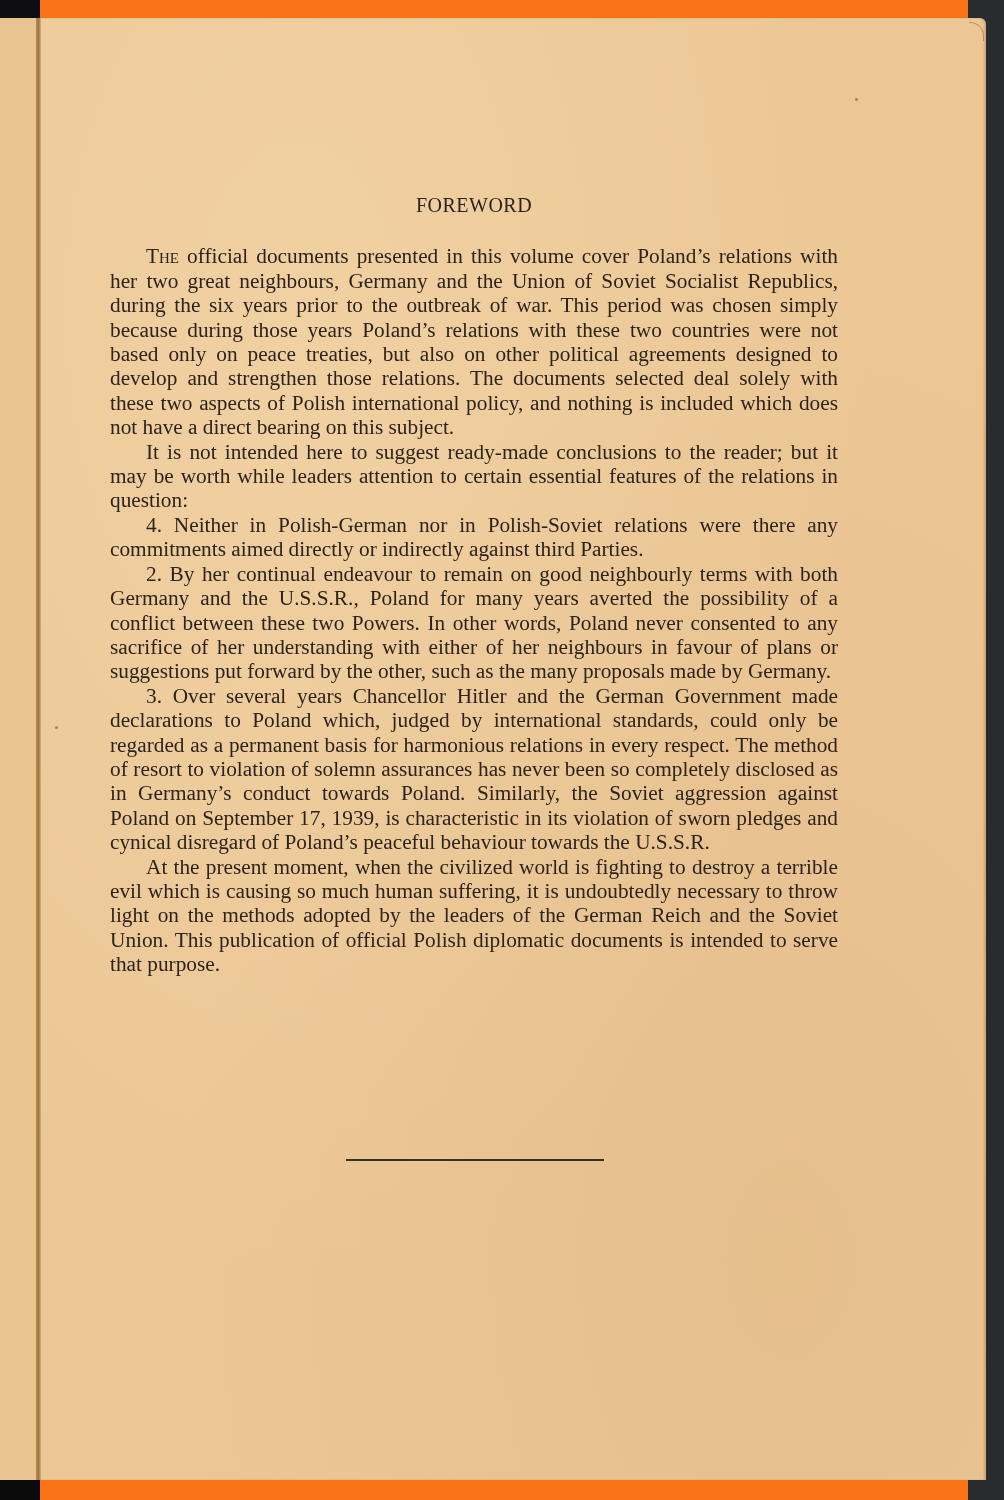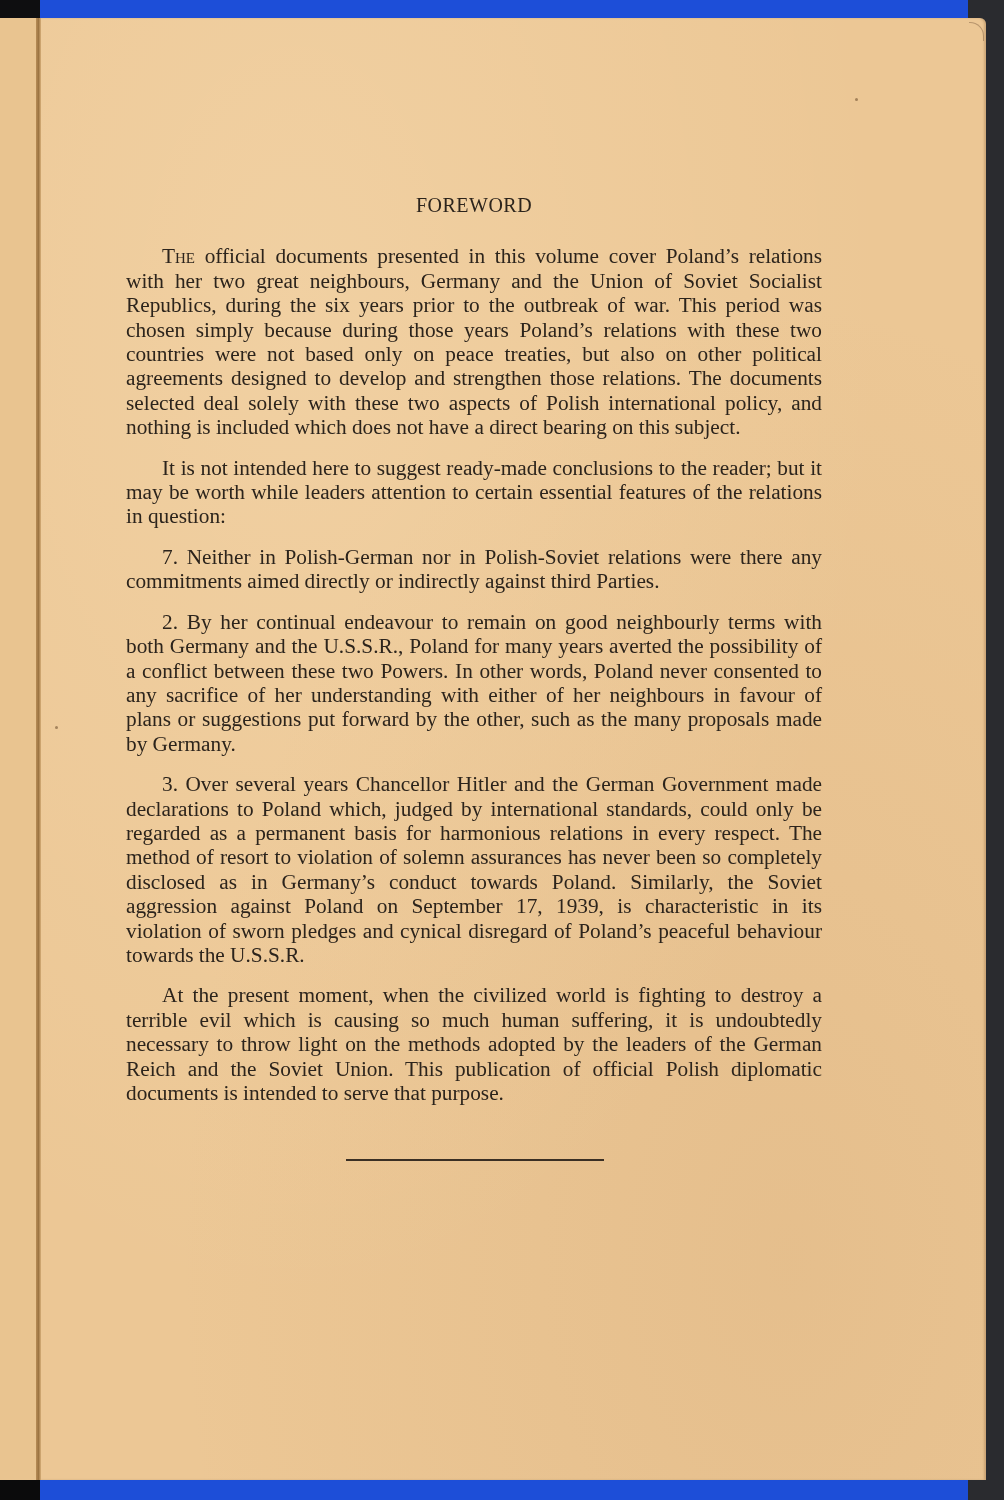--- a/index.html
+++ b/index.html
@@ -7,21 +7,21 @@
       padding: 0;
       width: 1004px;
       height: 1500px;
       background: #2a2b2f;
       overflow: hidden;
     }
     .scan {
       position: relative;
       width: 968px;
       height: 1500px;
-      background: #1d4ed8;
+      background: #f97316;
     }
     .paper {
       position: absolute;
       left: 0;
       top: 18px;
       width: 986px;
       height: 1462px;
       background:
         radial-gradient(ellipse at 30% 20%, rgba(255,235,200,0.25), rgba(0,0,0,0) 60%),
         radial-gradient(ellipse at 80% 85%, rgba(180,130,80,0.12), rgba(0,0,0,0) 55%),
@@ -84,21 +84,21 @@
     }
     .title {
       text-align: center;
       font-size: 20px;
       letter-spacing: 0.5px;
       margin: 0 0 27px 0;
       font-weight: normal;
       padding-left: 0;
     }
     .para {
-      margin: 16px;
+      margin: 0;
       text-align: justify;
       text-indent: 36px;
       hyphens: manual;
     }
     .smallcaps {
       font-variant: small-caps;
     }
     .rule {
       position: absolute;
       left: 346px;
@@ -128,21 +128,21 @@
     <div class="speck" style="left:855px; top:80px;"></div>
     <div class="speck" style="left:55px; top:708px;"></div>
 
     <div class="content">
       <h1 class="title">FOREWORD</h1>
 
       <p class="para"><span class="smallcaps">The</span><span> official documents presented in this volume cover Poland’s relations with her two great neighbours, Germany and the Union of Soviet Socialist Republics, during the six years prior to the outbreak of war.  This period was chosen simply because during those years Poland’s relations with these two countries were not based only on peace treaties, but also on other political agreements designed to develop and strengthen those relations.  The documents selected deal solely with these two aspects of Polish international policy, and nothing is included which does not have a direct bearing on this subject.</span></p>
 
       <p class="para">It is not intended here to suggest ready-made conclusions to the reader; but it may be worth while leaders attention to certain essential features of the relations in question:</p>
 
-      <p class="para">7. Neither in Polish-German nor in Polish-Soviet relations were there any commitments aimed directly or indirectly against third Parties.</p>
+      <p class="para">4. Neither in Polish-German nor in Polish-Soviet relations were there any commitments aimed directly or indirectly against third Parties.</p>
 
       <p class="para">2. By her continual endeavour to remain on good neighbourly terms with both Germany and the U.S.S.R., Poland for many years averted the possibility of a conflict between these two Powers.  In other words, Poland never consented to any sacrifice of her under­standing with either of her neighbours in favour of plans or sugges­tions put forward by the other, such as the many proposals made by Germany.</p>
 
       <p class="para">3. Over several years Chancellor Hitler and the German Govern­ment made declarations to Poland which, judged by international standards, could only be regarded as a permanent basis for harmoni­ous relations in every respect.  The method of resort to violation of solemn assurances has never been so completely disclosed as in Germany’s conduct towards Poland.  Similarly, the Soviet aggression against Poland on September 17, 1939, is characteristic in its violation of sworn pledges and cynical disregard of Poland’s peaceful behaviour towards the U.S.S.R.</p>
 
       <p class="para">At the present moment, when the civilized world is fighting to destroy a terrible evil which is causing so much human suffering, it is undoubtedly necessary to throw light on the methods adopted by the leaders of the German Reich and the Soviet Union.  This publi­cation of official Polish diplomatic documents is intended to serve that purpose.</p>
     </div>
   </div>
 
   <div class="rule"></div>

